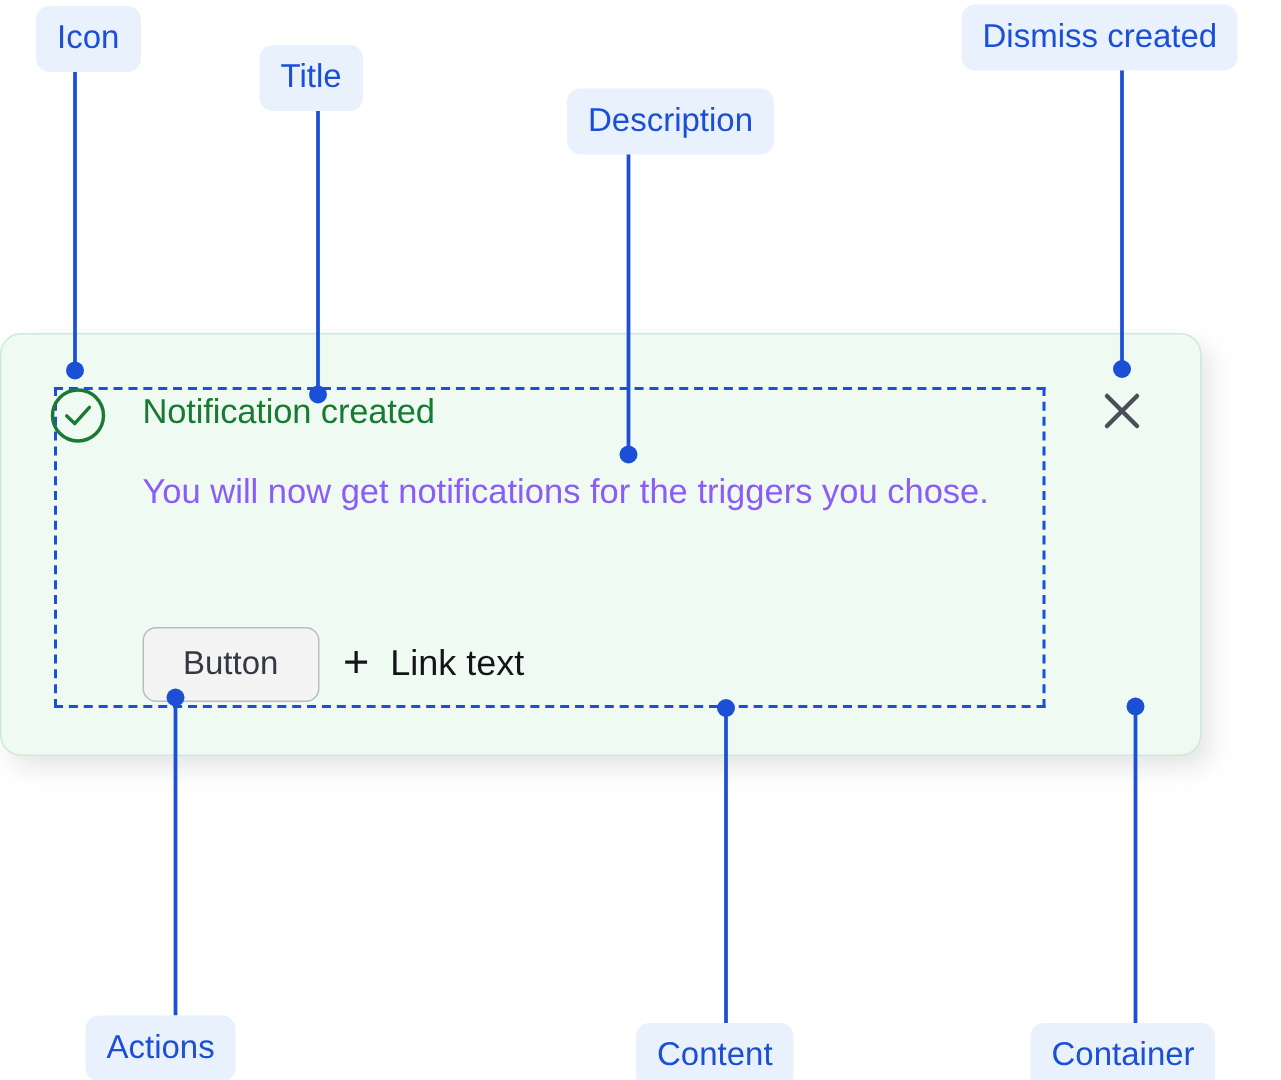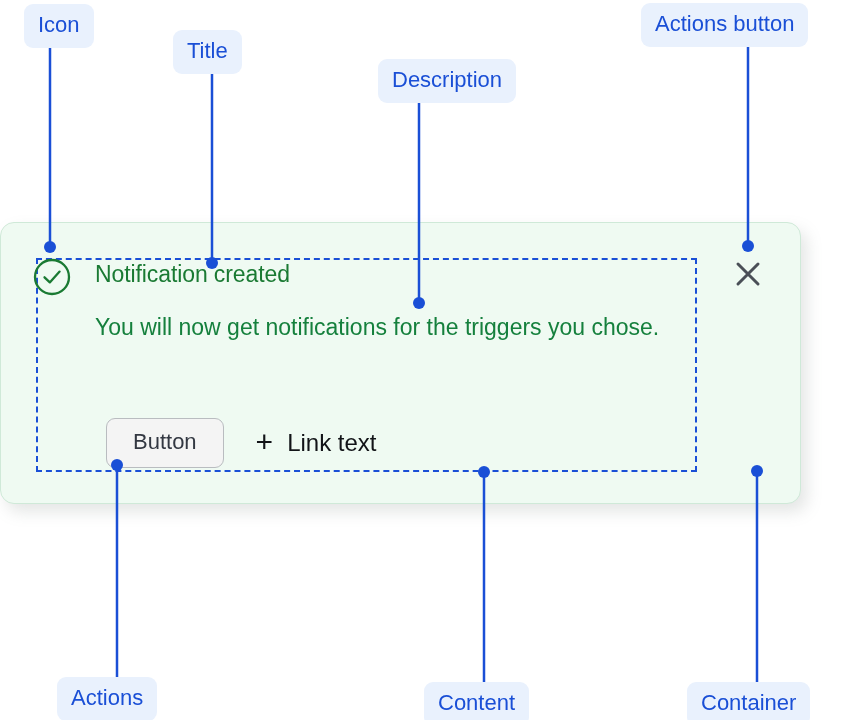--- a/index.html
+++ b/index.html
@@ -70,30 +70,30 @@
     letter-spacing:-0.1px;
     z-index:25;
   }
 
   #card-description {
     position:absolute;
     left:95px; top:308px;
     width:600px;
     font-size:23px;
     line-height:1.73;
-    color:#15803d;
+    color:#8b5cf6;
     z-index:25;
   }
 
   #card-actions {
     position:absolute;
-    left:106px; top:418px;
+    left:95px; top:418px;
     display:flex;
     align-items:center;
-    gap:32px;
+    gap:16px;
     z-index:25;
   }
 
   #action-button {
     background:#f4f4f4;
     border:1px solid #b9bcc0;
     border-radius:9px;
     font-family:"Liberation Sans", sans-serif;
     font-size:22px;
     color:#333842;
@@ -176,16 +176,16 @@
       <line x1="484" y1="682" x2="484" y2="472" stroke="#1a4fd6" stroke-width="2.5"></line>
       <circle cx="484" cy="472" r="6" fill="#1a4fd6"></circle>
       <line x1="757" y1="682" x2="757" y2="471" stroke="#1a4fd6" stroke-width="2.5"></line>
       <circle cx="757" cy="471" r="6" fill="#1a4fd6"></circle>
     </g>
 </svg>
 
 <div class="callout-pill" style="left: 24px; top: 4px;">Icon</div>
 <div class="callout-pill" style="left: 173px; top: 30px;">Title</div>
 <div class="callout-pill" style="left: 334px; top: 59px; margin-left: 44px;">Description</div>
-<div class="callout-pill" style="left: 641px; top: 3px;">Actions button</div>
+<div class="callout-pill" style="left: 641px; top: 3px;">Dismiss created</div>
 <div class="callout-pill" style="left: 57px; top: 677px;">Actions</div>
 <div class="callout-pill" style="left: 424px; top: 682px;">Content</div>
 <div class="callout-pill" style="left: 687px; top: 682px;">Container</div>
 
 </body></html>

